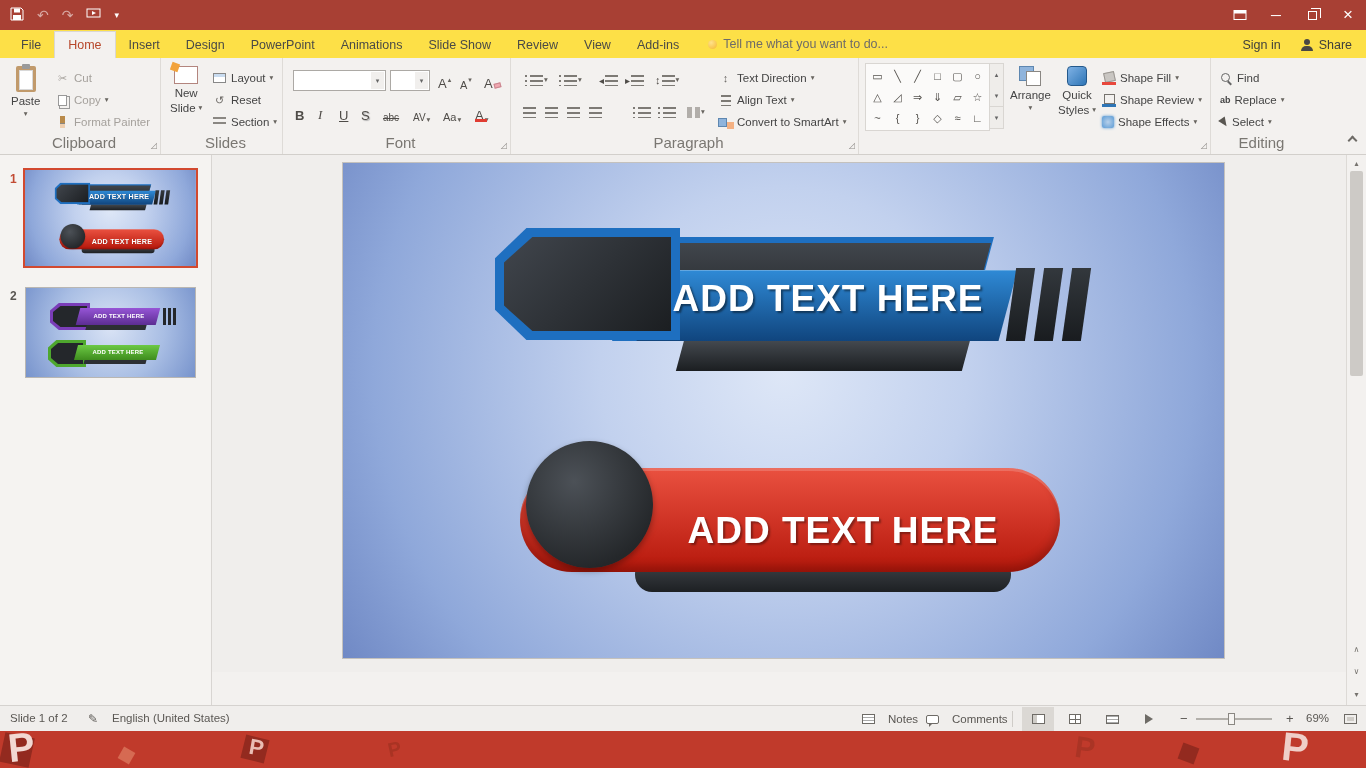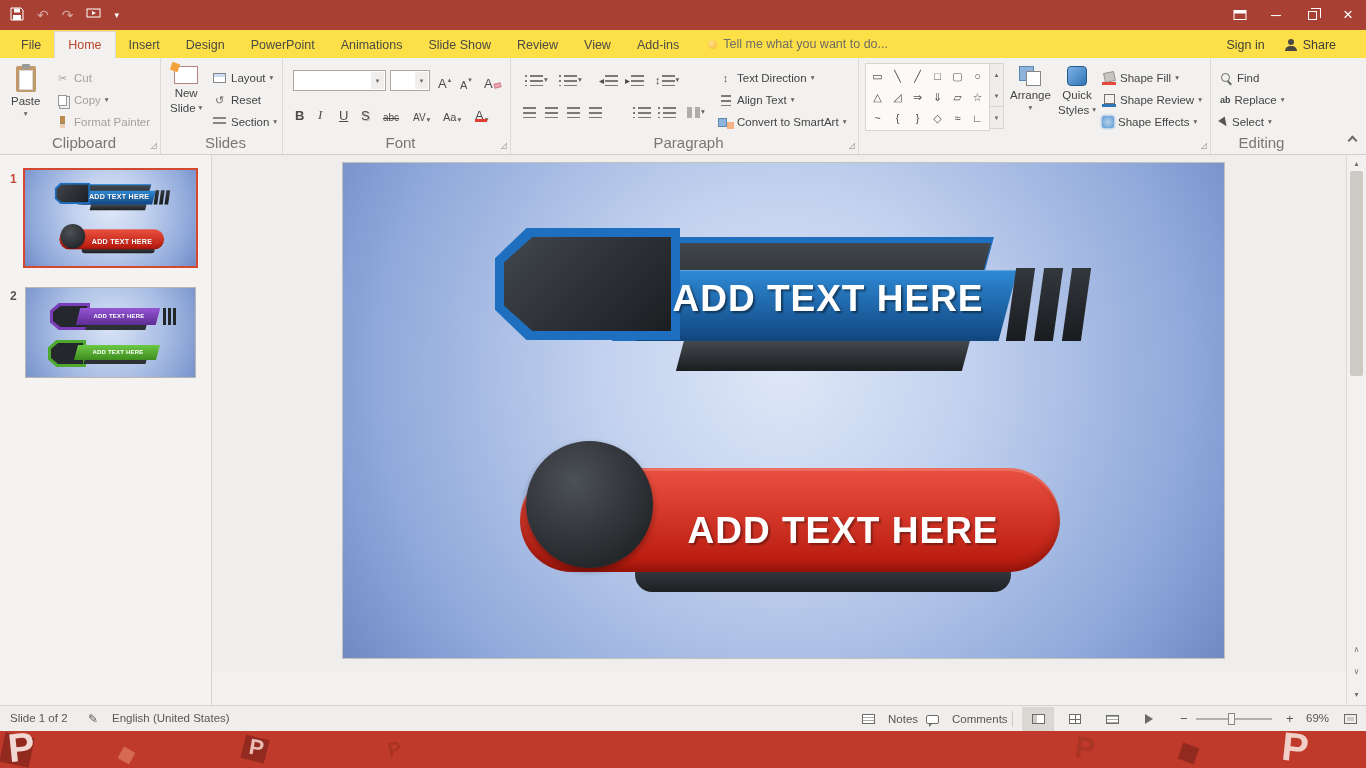--- a/index.html
+++ b/index.html
@@ -17,21 +17,21 @@
 .wbtn{width:36px;height:30px;display:flex;align-items:center;justify-content:center;font-size:14px;cursor:default}
 .restore-icon{width:9px;height:9px;border:1px solid #fff;position:relative;display:inline-block}
 .restore-icon::before{content:"";position:absolute;left:2px;top:-4px;width:9px;height:9px;border:1px solid #fff;border-bottom:none;border-left:none}
 
 
 #tabrow{position:absolute;left:0;top:30px;width:100%;height:28px;background:#fde047;display:flex;align-items:flex-end;font-size:12.5px;color:#4A4A46}
 .tab{padding:6px 13px 6px;cursor:default}
 .tab.active{background:#F3F1EF;color:#B7472A;border:1px solid #DAD7D3;border-bottom:none}
 .tellme{display:flex;align-items:center;gap:6px;margin-left:16px;color:#6E6B68;padding-bottom:7px}
 .bulb{width:9px;height:9px;border-radius:50%;background:radial-gradient(circle at 35% 30%,#FFE28A,#F4B731);display:inline-block}
-.tr-right{margin-left:auto;display:flex;align-items:center;gap:20px;padding-right:30px;padding-bottom:6px;color:#3F3F3C}
+.tr-right{margin-left:auto;display:flex;align-items:center;gap:20px;padding-right:14px;padding-bottom:6px;color:#3F3F3C}
 .person-icon{width:13px;height:12px;position:relative;display:inline-block;margin-right:5px}
 .person-icon::before{content:"";position:absolute;top:0;left:3px;width:6px;height:6px;border-radius:50%;background:#4A4743}
 .person-icon::after{content:"";position:absolute;bottom:0;left:0;width:12px;height:5px;border-radius:6px 6px 0 0;background:#4A4743}
 .share-btn{display:flex;align-items:center}
 
 
 #ribbon{position:absolute;left:0;top:58px;width:100%;height:97px;background:#F3F1EF;border-bottom:1px solid #D2CFCB}
 .grp{position:absolute;top:0;height:96px;border-right:1px solid #DEDBD7}
 .grp-label{position:absolute;left:8px;right:0;bottom:3px;text-align:center;font-size:15px;color:#7A7772}
 .launcher{position:absolute;right:3px;bottom:4px;font-size:8px;color:#908D89;cursor:default}

